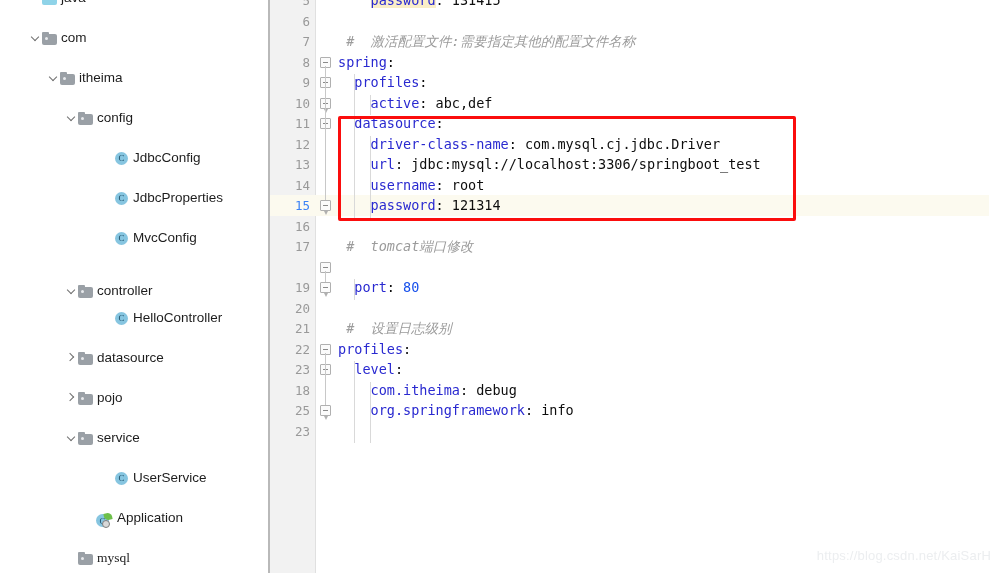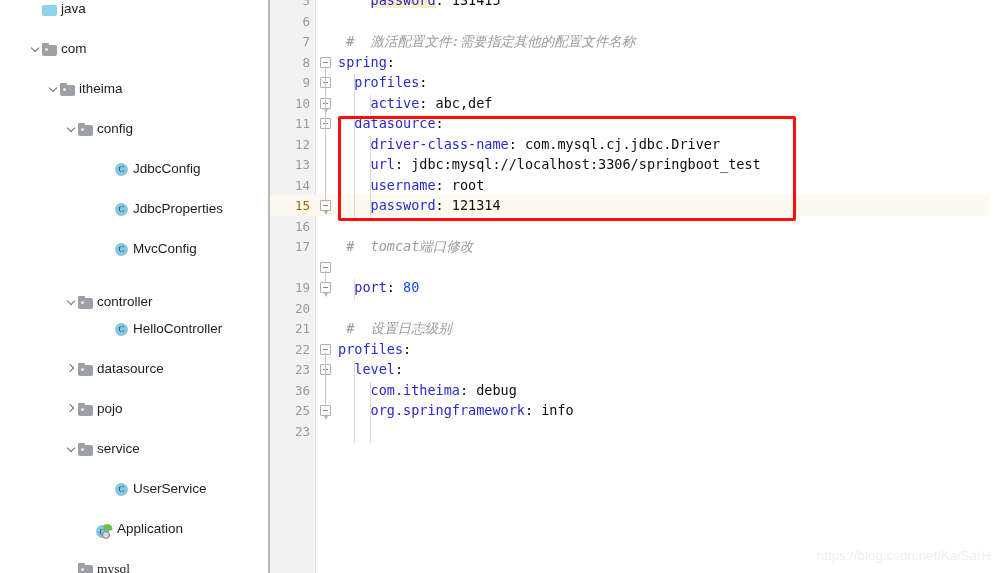--- a/index.html
+++ b/index.html
@@ -146,21 +146,21 @@
   }
   .ln .txt {
     position:absolute; left:68px;
     white-space:pre;
     color:#080808;
     font-size:13.5px;
     font-family:"DejaVu Sans Mono", monospace;
     letter-spacing:0px;
   }
   .ln.hl { background:#fcfaef; }
-  .ln.hl .num { color:#a16207; }
+  .ln.hl .num { color:#3b82f6; }
 
   .k { color:#2929d0; }         
   .v { color:#0d0d0d; }         
   .n { color:#1750eb; }         
   .c { color:#9b9b9b; font-style:italic; }  
   .p { color:#0d0d0d; }         
   .hlword { background:#faeec8; }
 
   
   .fold {
@@ -216,21 +216,21 @@
   #editor-scrollcol {
     position:absolute; right:0; top:0; width:12px; height:573px;
     background:#ffffff;
   }
 </style>
 </head>
 <body>
 
 <div id="app">
 
-  <div id="sidebar" style="padding-top: 11px;">
+  <div id="sidebar" style="padding-top: 0px;">
       <div class="tree-row" style="top: 0px; margin-top: -12px;">
         <span style="display: inline-block; flex: 0 0 auto; width: 30px;"></span>
         <span class="arrow "></span>
         <span class="ico ico-folder srcroot">
           <span class="fb"></span>
         </span>
         <span class="tree-label">java</span>
       </div>
       <div class="tree-row" style="top: 20px;">
         <span style="display: inline-block; flex: 0 0 auto; width: 30px;"></span>
@@ -436,21 +436,21 @@
         </div>
         <div class="ln" style="top: 338.5px;">
           <span class="num">22</span>
           <span class="txt"><span class="k">profiles</span><span class="p">:</span></span>
         </div>
         <div class="ln" style="top: 359px;">
           <span class="num">23</span>
           <span class="txt">  <span class="k">level</span><span class="p">:</span></span>
         </div>
         <div class="ln" style="top: 379.5px;">
-          <span class="num">36</span>
+          <span class="num">18</span>
           <span class="txt">    <span class="k">com.itheima</span><span class="p">:</span><span class="v"> debug</span></span>
         </div>
         <div class="ln" style="top: 400px;">
           <span class="num">25</span>
           <span class="txt">    <span class="k">org.springframework</span><span class="p">:</span><span class="v"> info</span></span>
         </div>
         <div class="ln" style="top: 420.5px;">
           <span class="num">23</span>
           <span class="txt"></span>
         </div>

